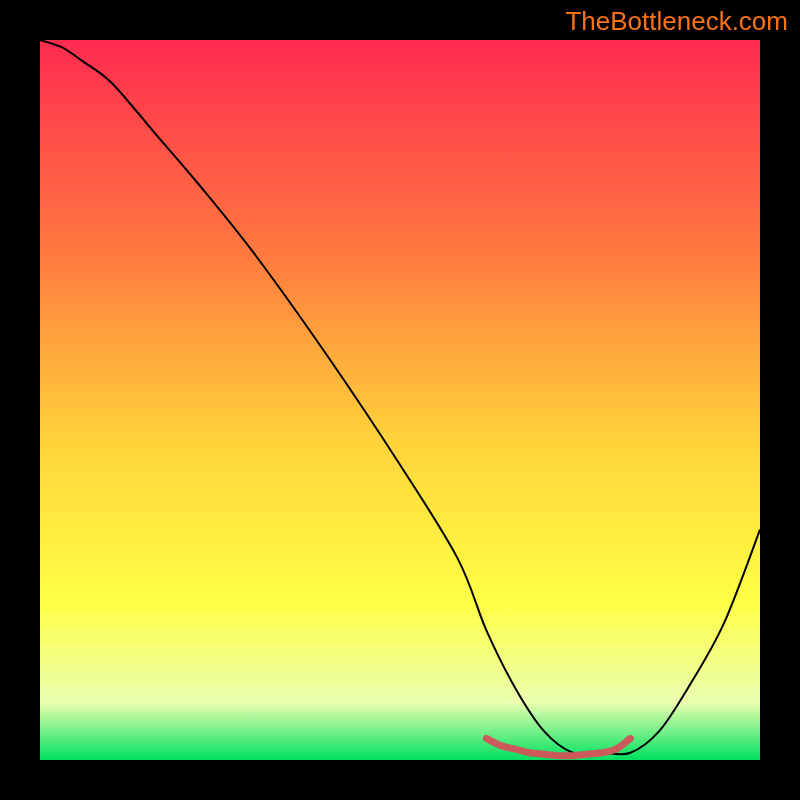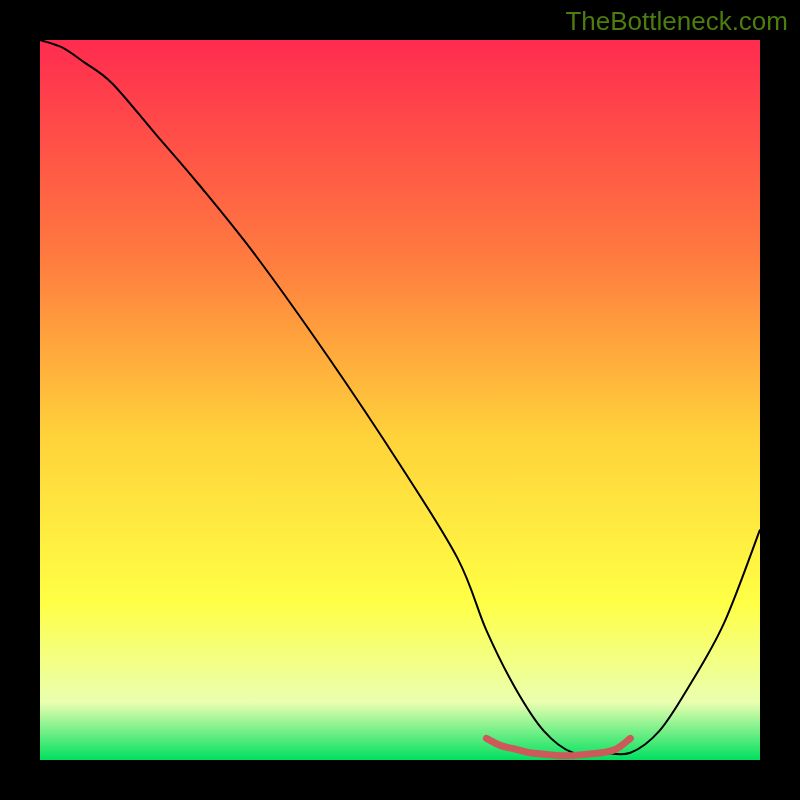--- a/index.html
+++ b/index.html
@@ -10,21 +10,21 @@
     position: relative;
     background: #000;
   }
   .watermark {
     position: absolute;
     top: 6px;
     right: 12px;
     font-family: Arial, Helvetica, sans-serif;
     font-size: 26px;
     font-weight: 500;
-    color: #4d7c0f;
+    color: #f97316;
     letter-spacing: 0px;
     z-index: 10;
   }
   .plot-area {
     position: absolute;
     left: 40px;
     top: 40px;
     width: 720px;
     height: 720px;
   }

